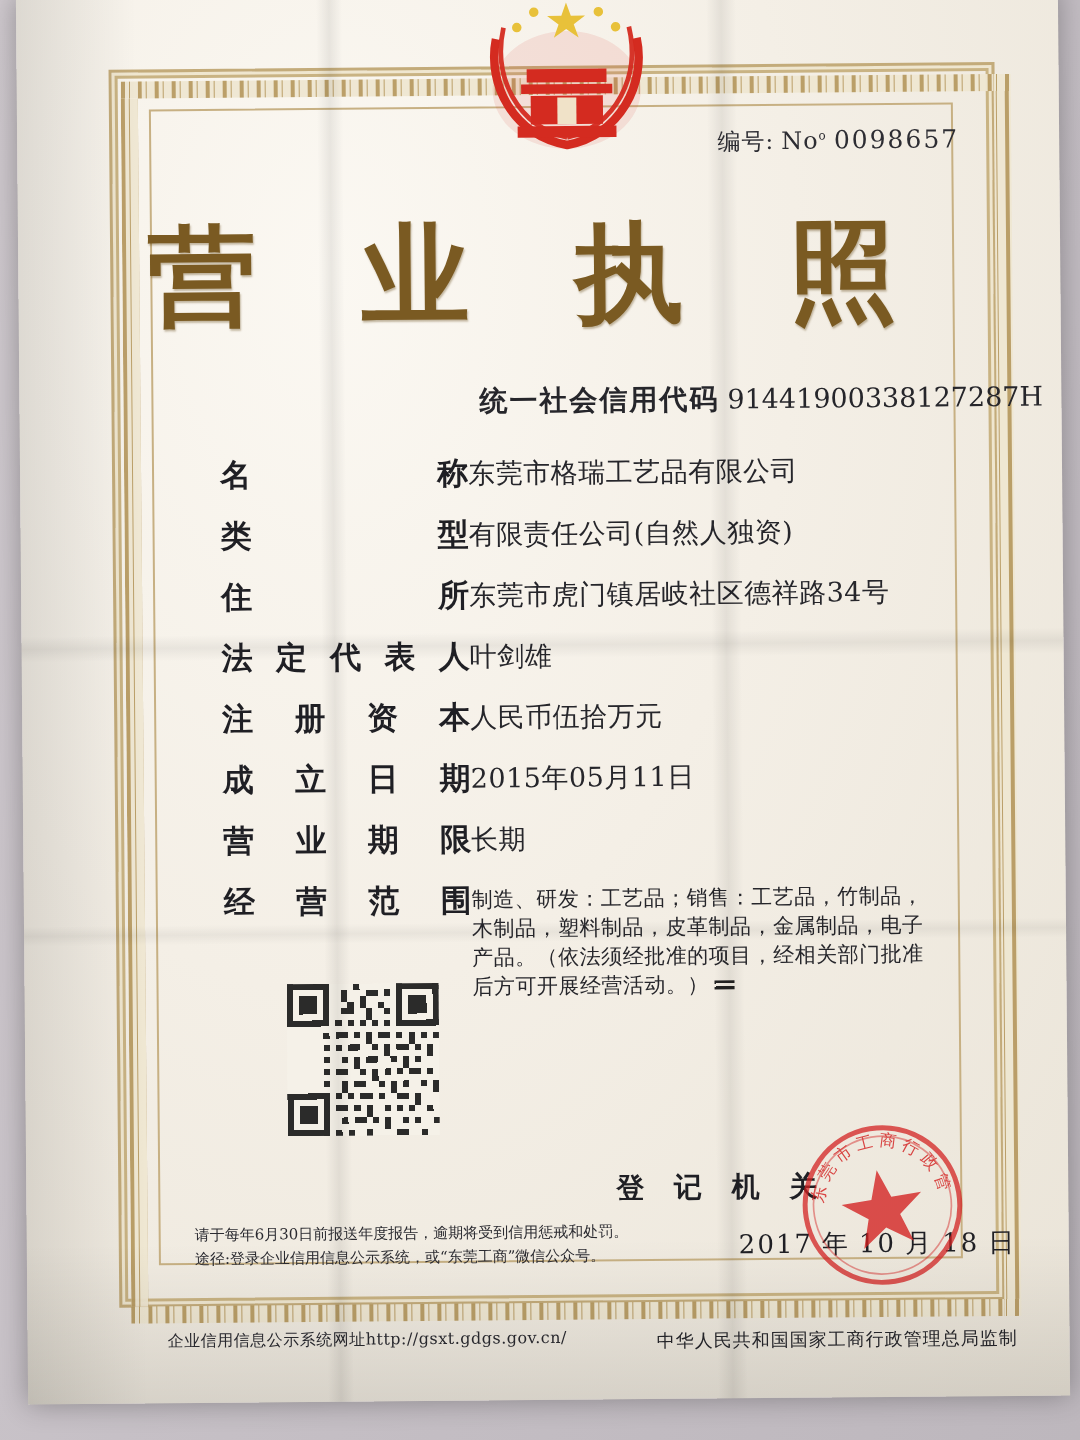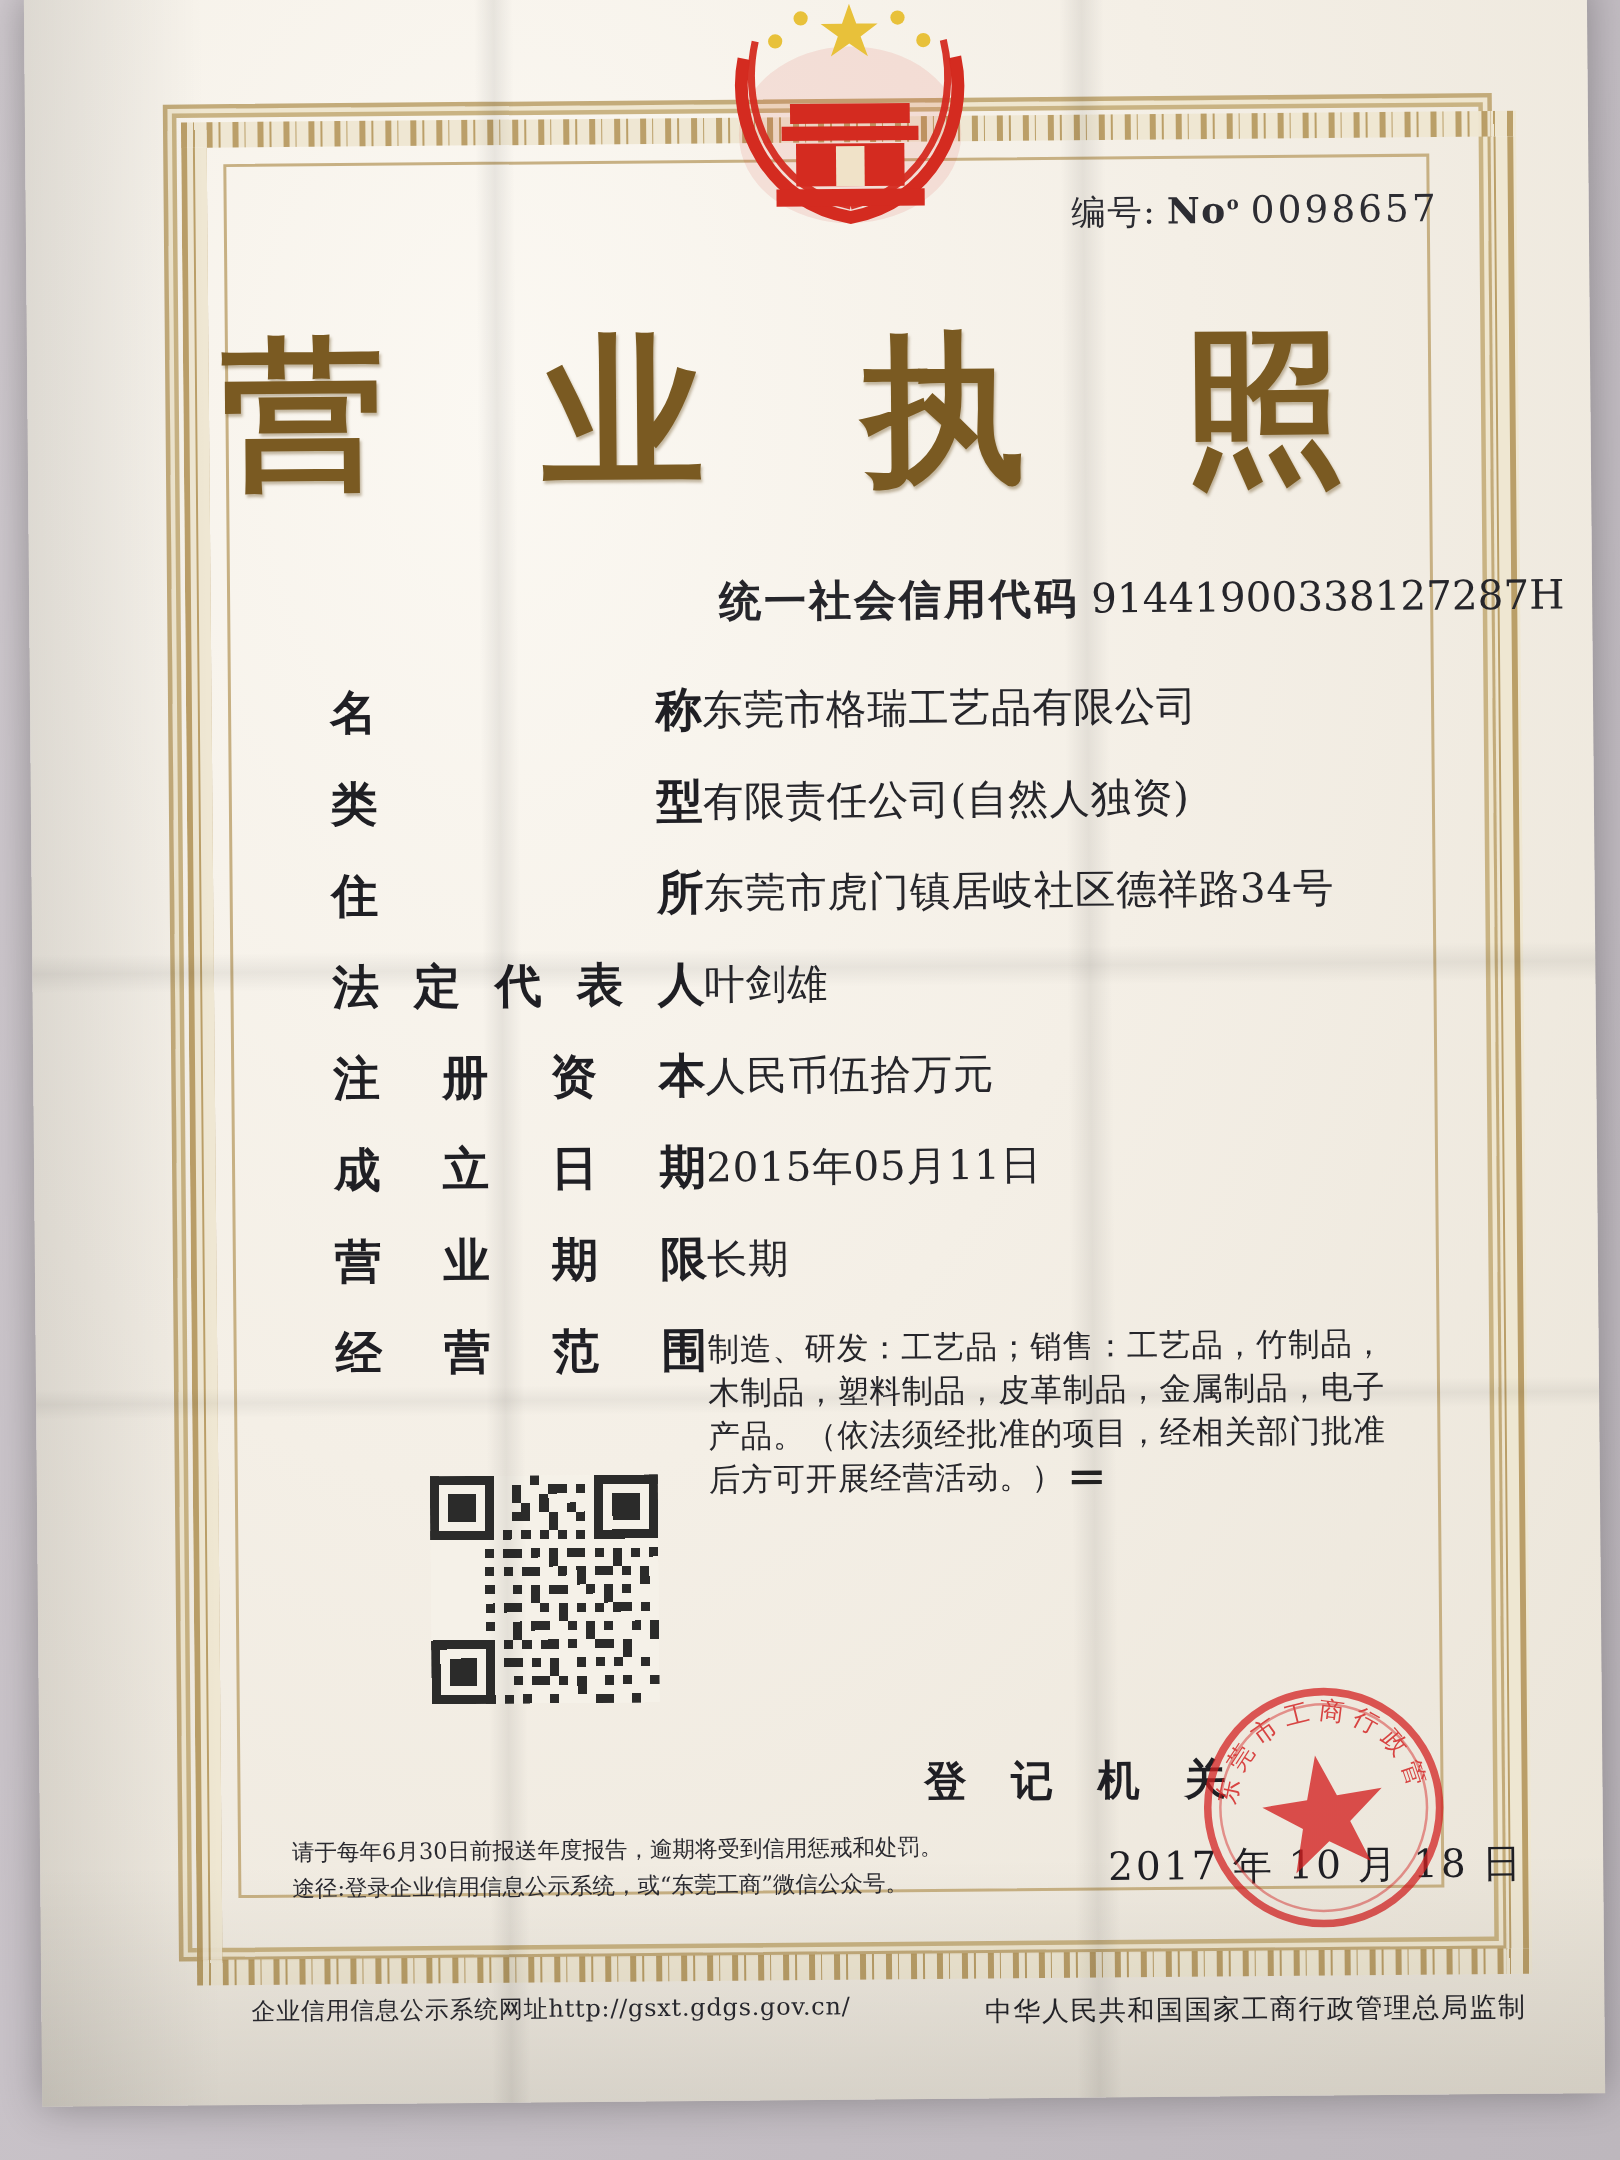--- a/index.html
+++ b/index.html
@@ -113,21 +113,21 @@
     display: flex;
     align-items: baseline;
     gap: 7px;
     color: #2d2d33;
     font-family: "DejaVu Serif", serif;
     font-size: 23px;
     letter-spacing: 1px;
   }
   .serial .no-mark {
     font-size: 24px;
-    font-weight: bold;
+    font-weight: normal;
   }
   .serial .no-mark sup { font-size: 12px; }
   .serial .digits {
     font-size: 25px;
     letter-spacing: 2px;
   }
 
   
   .doc-title {
     position: absolute;

